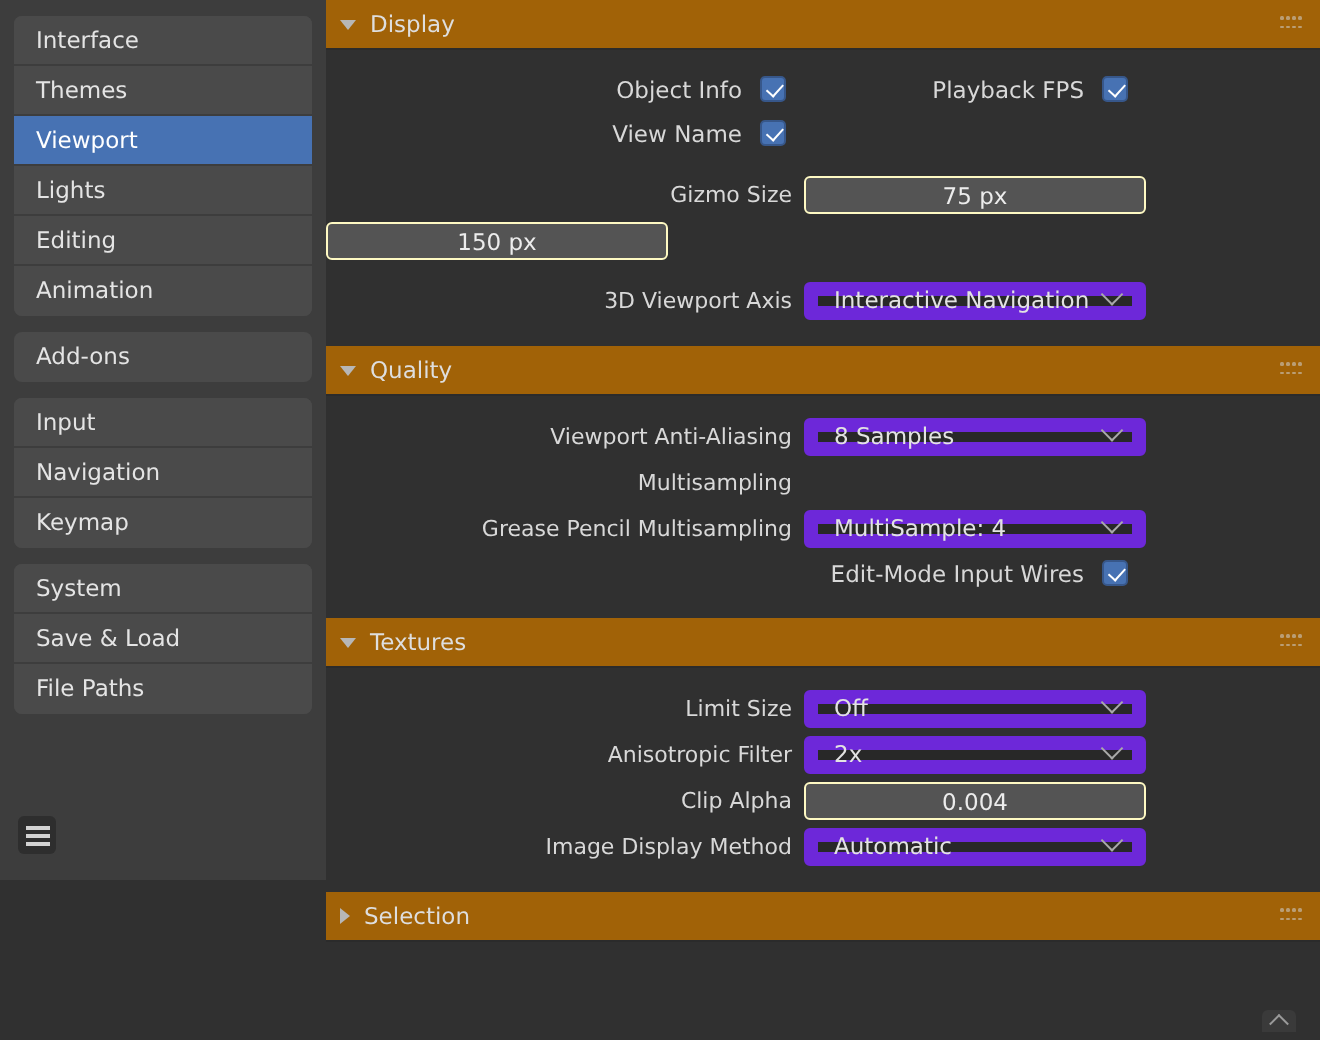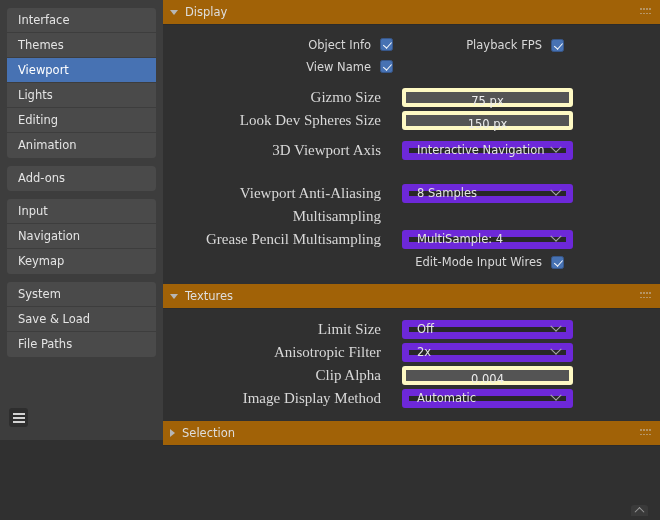--- a/index.html
+++ b/index.html
@@ -144,26 +144,25 @@
   .row {
     display: flex;
     align-items: center;
     height: 22px;
     margin-bottom: 1px;
   }
   .row.gap-top { margin-top: 8px; }
   .lbl {
     width: 239px;
     text-align: right;
-    padding-right: 21px;
-    box-sizing: border-box;
-    font-size: 15px;
+    padding-right: 6px;
+    box-sizing: border-box;
+    font-size: 11px;
     color: #d8d8d8;
     white-space: nowrap;
-    font-family: Liberation Serif, serif;
   }
   .field-col {
     width: 171px;
     flex: none;
   }
 
   
   .cb {
     width: 13px;
     height: 13px;
@@ -199,21 +198,21 @@
     width: 171px;
     height: 19px;
     line-height: 19px;
     background: #545454;
     border-radius: 3px;
     text-align: center;
     font-size: 11.5px;
     color: #ececec;
     cursor: ew-resize;
     box-sizing: border-box;
-    border: 4px solid #fef9c3;
+    border: 1px solid #fef9c3;
   }
 
   
   .dropdown {
     width: 171px;
     height: 19px;
     background: #282828;
     border: 7px solid #6d28d9;
     border-radius: 3px;
     display: flex;
@@ -247,21 +246,21 @@
     width: 239px;
     display: flex;
     justify-content: flex-end;
     padding-right: 9px;
     box-sizing: border-box;
   }
   .cb-cell-b {
     width: 171px;
     display: flex;
     justify-content: flex-end;
-    align-items: flex-end;
+    align-items: flex-start;
     padding-right: 9px;
     box-sizing: border-box;
   }
 
   .scroll-up {
     position: absolute;
     right: 12px;
     bottom: 4px;
     width: 17px;
     height: 11px;
@@ -357,37 +356,50 @@
       </div>
 
       <div class="row gap-top">
         <div class="lbl">Gizmo Size</div>
         <div class="field-col">
           <div class="numfield">75 px</div>
         </div>
       </div>
 
       <div class="row">
-        <div class="lbl">Look Dev Spheres Size</div>
         <div class="field-col">
           <div class="numfield">150 px</div>
         </div>
       </div>
 
       <div class="row gap-top">
         <div class="lbl">3D Viewport Axis</div>
         <div class="field-col">
           <div class="dropdown">
             <span class="dd-val">Interactive Navigation</span>
             <span class="chev"></span>
           </div>
         </div>
       </div>
     </div>
 
+    <div class="section-header">
+      <span class="tri open"></span>
+      <span class="section-title">Quality</span>
+      <span class="grip">
+        <span></span>
+          <span></span>
+          <span></span>
+          <span></span>
+        <span></span>
+          <span></span>
+          <span></span>
+          <span></span>
+      </span>
+    </div>
     <div class="section-body">
 
       <div class="row">
         <div class="lbl">Viewport Anti-Aliasing</div>
         <div class="field-col">
           <div class="dropdown">
             <span class="dd-val">8 Samples</span>
             <span class="chev"></span>
           </div>
         </div>

